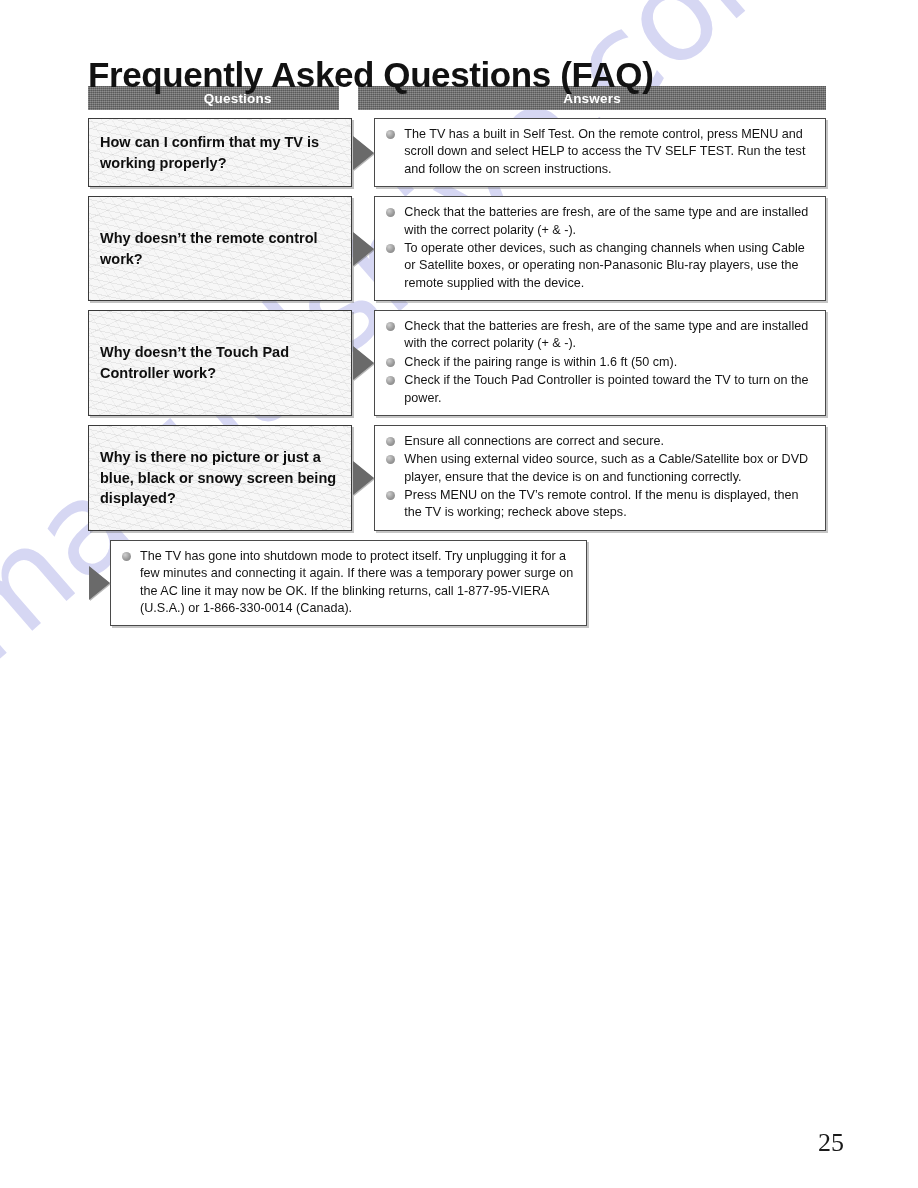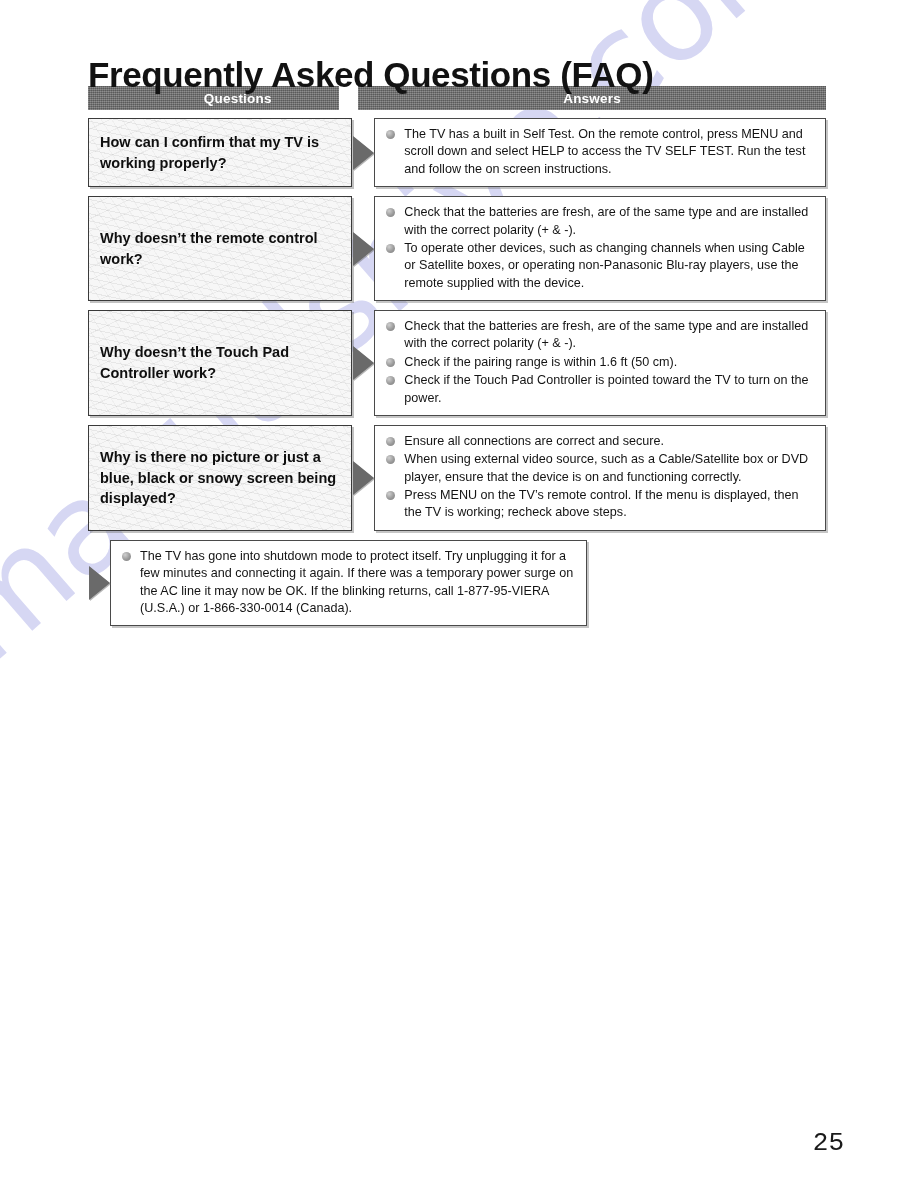--- a/index.html
+++ b/index.html
@@ -162,21 +162,21 @@
     display: block;
   }
 
   
   .page-number {
     position: absolute;
     right: 74px;
     bottom: 30px;
     font-size: 26px;
     color: #1a1a1a;
-    font-family: Liberation Mono, monospace;
+    font-family: Liberation Serif, serif;
     z-index: 3;
   }
 </style>
 </head>
 <body>
 
 <div class="page">
 
   <div class="watermark">manualshive.com</div>
 

